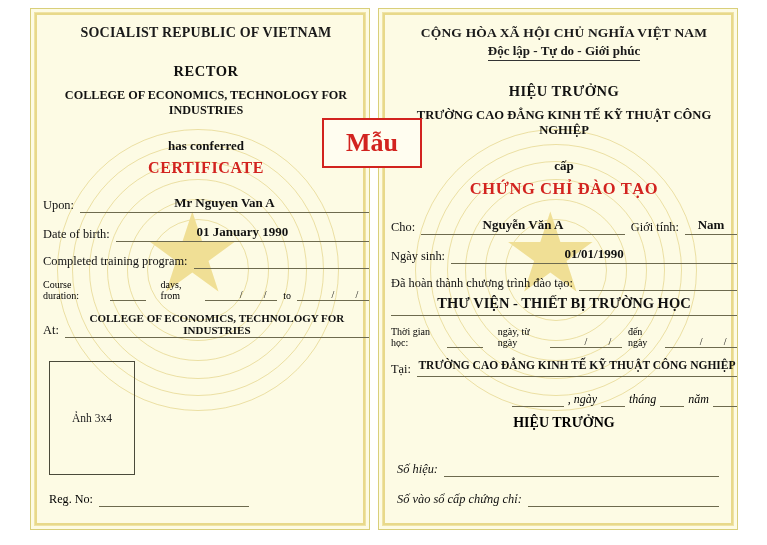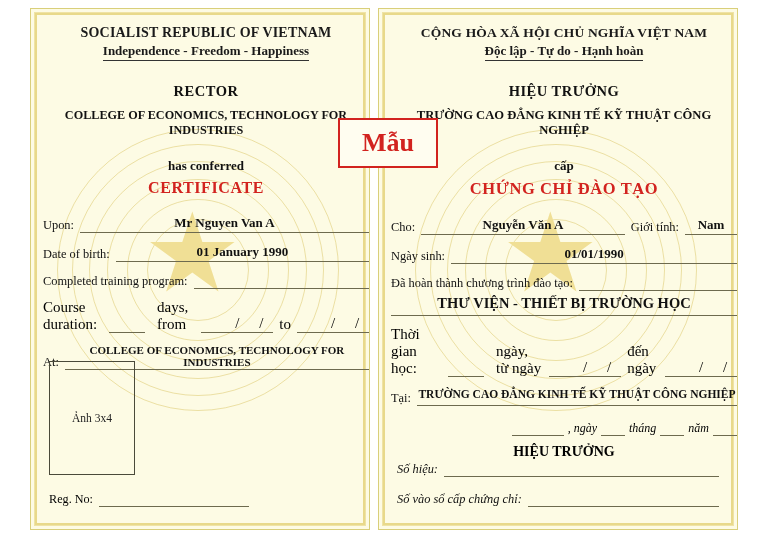--- a/index.html
+++ b/index.html
@@ -149,21 +149,21 @@
     color: #111;
     border-bottom: 1px solid #6d6a4e;
     padding-bottom: 3px;
     margin-top: 4px;
   }
   .bigline.vn { font-size: 14.5px; }
 
   .dateline {
     display: flex;
     align-items: flex-end;
-    font-size: 15px;
+    font-size: 10px;
     margin-top: 10px;
   }
   .seg {
     border-bottom: 1px solid #6d6a4e;
     min-width: 28px;
     text-align: center;
     padding: 0 4px;
   }
   .seg.sm { min-width: 16px; }
   .gap { width: 10px; }
@@ -188,21 +188,21 @@
     left: 18px;
     bottom: 22px;
     display: flex;
     align-items: flex-end;
     width: 200px;
     font-size: 12.2px;
   }
 
   .stamp {
     position: absolute;
-    left: 338px;
+    left: 322px;
     top: 118px;
     width: 96px;
     height: 46px;
     border: 2.5px solid #d2231f;
     background: #fffdf0;
     display: flex;
     align-items: center;
     justify-content: center;
     color: #d2231f;
     font-size: 26px;
@@ -250,23 +250,20 @@
     <div class="ring r2" style="left:41px; top:135px;"></div>
     <div class="ring r3" style="left:58px; top:152px;"></div>
     <div class="ring r4" style="left:76px; top:170px;"></div>
     <div class="ring r5" style="left:96px; top:190px;"></div>
     <div class="ring r6" style="left:116px; top:210px;"></div>
     <div class="star" style="left:112px; top:190px; font-size:110px;">★</div>
 
     <div class="content">
       <div class="center">
         <div class="hdr-line1 small-caps">SOCIALIST REPUBLIC OF VIETNAM</div>
-        <div style="text-align:center;">
-          <span class="hdr-line2">Independence - Freedom - Happiness</span>
-        </div>
       </div>
 
       <div style="height:22px"></div>
       <div class="title-sm">RECTOR</div>
       <div style="height:8px"></div>
       <div class="org">COLLEGE OF ECONOMICS, TECHNOLOGY FOR INDUSTRIES</div>
 
       <div style="height:20px"></div>
       <div class="conferred">has conferred</div>
       <div style="height:5px"></div>
@@ -327,21 +324,21 @@
     <div class="ring r3" style="left:68px; top:152px;"></div>
     <div class="ring r4" style="left:86px; top:170px;"></div>
     <div class="ring r5" style="left:106px; top:190px;"></div>
     <div class="ring r6" style="left:126px; top:210px;"></div>
     <div class="star" style="left:122px; top:190px; font-size:110px;">★</div>
 
     <div class="content">
       <div class="center">
         <div class="hdr-line1">CỘNG HÒA XÃ HỘI CHỦ NGHĨA VIỆT NAM</div>
         <div style="text-align:center;">
-          <span class="hdr-line2">Độc lập - Tự do - Hạnh hoàn</span>
+          <span class="hdr-line2">Độc lập - Tự do - Giới phúc</span>
         </div>
       </div>
 
       <div style="height:22px"></div>
       <div class="title-sm">HIỆU TRƯỞNG</div>
       <div style="height:8px"></div>
       <div class="org vn">TRƯỜNG CAO ĐẲNG KINH TẾ KỸ THUẬT CÔNG NGHIỆP</div>
 
       <div style="height:20px"></div>
       <div class="conferred">cấp</div>

